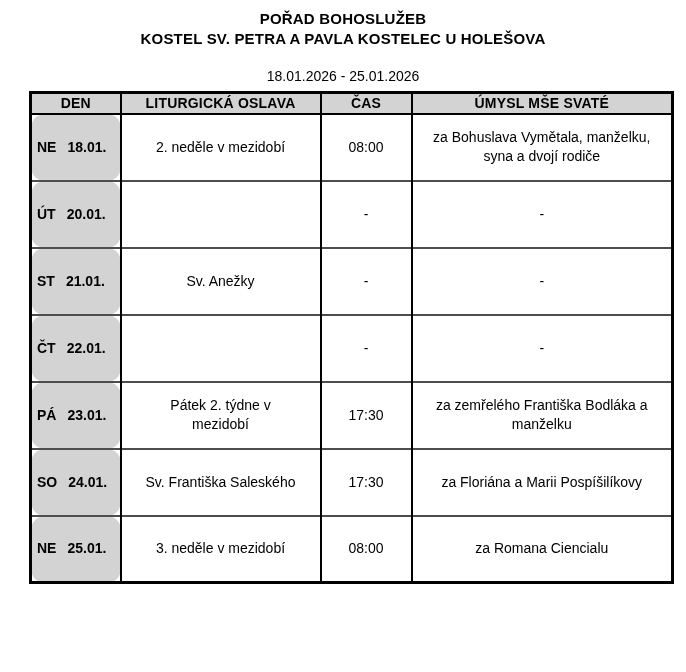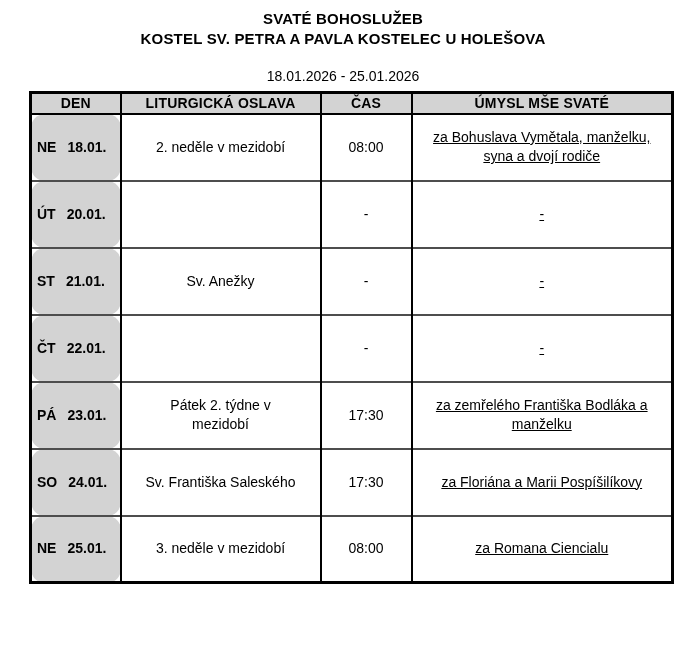--- a/index.html
+++ b/index.html
@@ -61,28 +61,28 @@
   td.day-cell {
     background: var(--day-bg, #d3d3d3);
     font-weight: bold;
     text-align: left;
     padding-left: 5px;
     white-space: nowrap;
     border-radius: 14px;
   }
   td.day-cell .day-abbr { display: inline-block; margin-right: 11px; }
   td.celebration-cell { padding: 0 24px; margin-top: 15px; }
-  td.intention-cell  { padding: 1px 6px; text-decoration: underline; }
+  td.intention-cell  { padding: 1px 6px; }
   td.time-cell       { padding: 0 20px; }
 </style>
 </head>
 <body>
 
 <div class="doc-header">
-  <div class="doc-title">SVATÉ BOHOSLUŽEB</div>
+  <div class="doc-title">POŘAD BOHOSLUŽEB</div>
   <div class="doc-subtitle">KOSTEL SV. PETRA A PAVLA KOSTELEC U HOLEŠOVA</div>
   <div class="doc-date">18.01.2026 - 25.01.2026</div>
 </div>
 
 <div class="schedule-wrap">
   <table class="schedule">
     <colgroup>
       <col style="width:90px">
       <col style="width:200px">
       <col style="width:91px">

